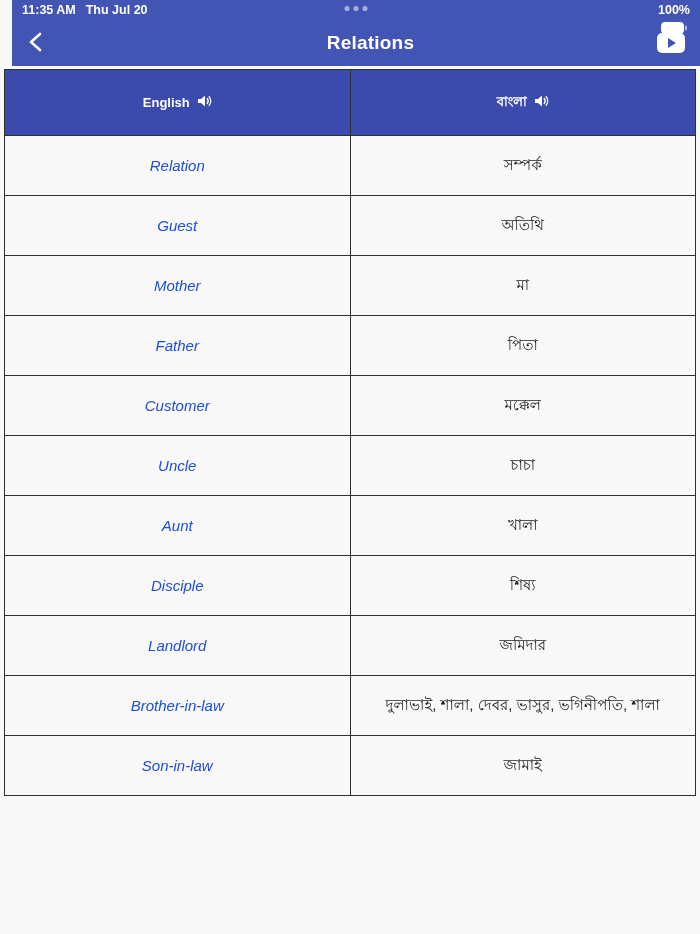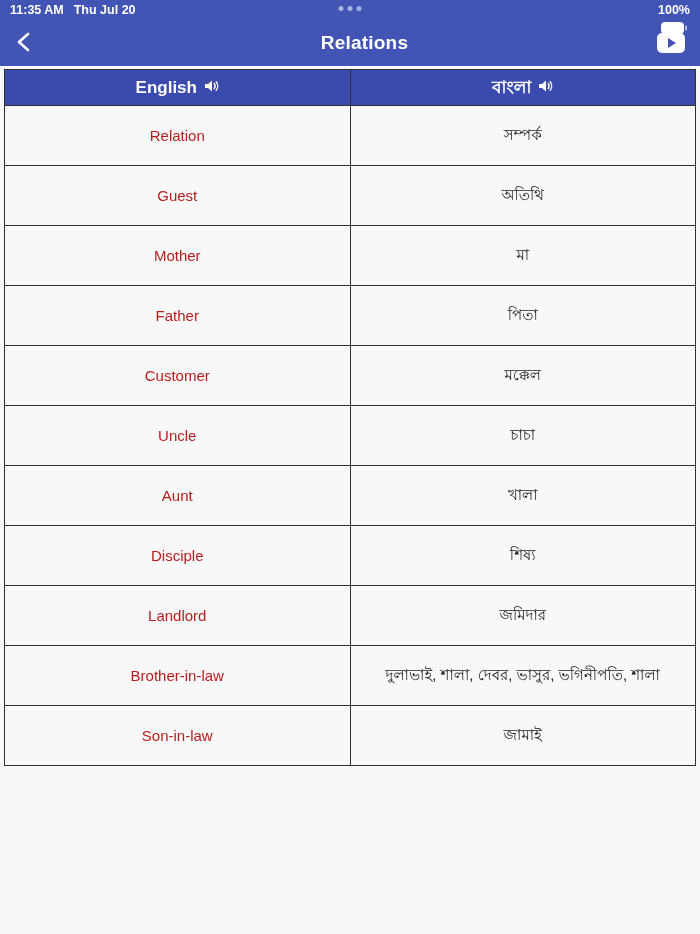--- a/index.html
+++ b/index.html
@@ -3,21 +3,21 @@
 <meta charset="utf-8">
 <style>
   * { margin: 0; padding: 0; box-sizing: border-box; }
   html, body {
     width: 700px; height: 934px;
     font-family: "Liberation Sans", "DejaVu Sans", sans-serif;
     background: #f8f8f8;
     overflow: hidden;
   }
   
-  .chrome { background: #4254b4; }
+  .chrome { background: #4254b4; margin-left: 12px; }
   .status-bar {
     height: 20px;
     display: flex; align-items: center; justify-content: space-between;
     padding: 0 10px;
     color: #ffffff;
     font-size: 12.5px; font-weight: 700;
     position: relative;
   }
   .status-left { display: flex; gap: 10px; align-items: center; }
   .status-right { display: flex; gap: 5px; align-items: center; flex-direction: column; }
@@ -66,25 +66,25 @@
   }
   
   .table-wrap { margin: 3px 4px 0 4px; }
   table {
     width: 100%; border-collapse: collapse; table-layout: fixed;
     background: #f8f8f8;
   }
   th, td { border: 1px solid #2f2f2f; text-align: center; vertical-align: middle; }
   th {
     background: #3b4bad; color: #ffffff;
-    height: 36px; font-size: 17px; font-weight: 700;
+    height: 66px; font-size: 13px; font-weight: 700;
   }
   .th-inner { display: inline-flex; align-items: center; gap: 7px; justify-content: center; }
   td { height: 60px; font-size: 15px; }
-  td.en { color: #b91c1c; }
+  td.en { color: #1d4ed8; font-style: italic; }
   td.bn { color: #1d1d1d; }
   .speaker-icon { display: inline-block; }
 </style>
 </head>
 <body>
 
 <div class="chrome">
   <div class="status-bar">
     <div class="status-left">
       <span>11:35 AM</span>

